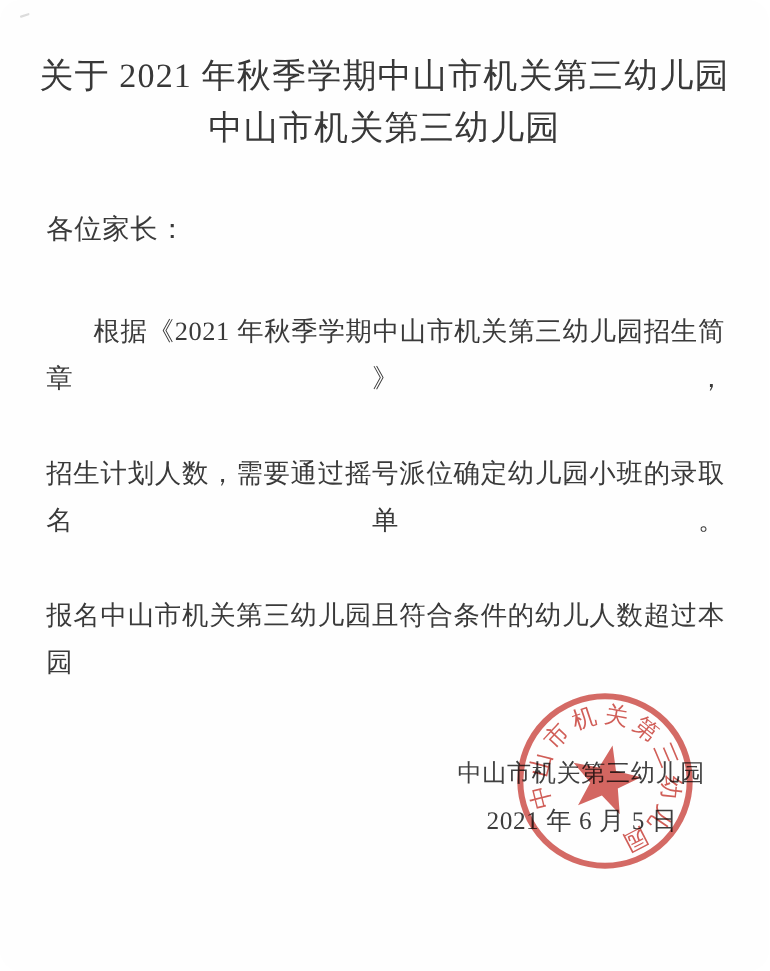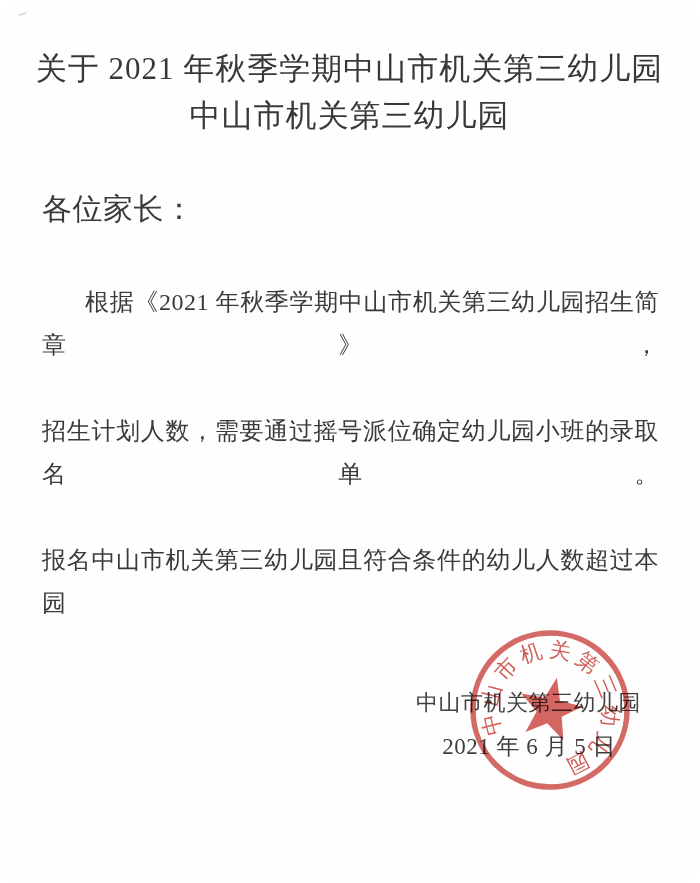--- a/index.html
+++ b/index.html
@@ -18,21 +18,21 @@
   }
   .title{
     position:absolute;top:45px;left:0;right:0;
     text-align:center;
     font-size:31px;line-height:47px;
     letter-spacing:1px;
     color:#383838;
   }
   .greeting{
     position:absolute;top:192px;left:42px;
-    font-size:30px;line-height:34px;letter-spacing:0.5px;
+    font-size:25px;line-height:34px;letter-spacing:0.5px;
   }
   .body-text{
     position:absolute;top:238px;left:42px;right:40px;
     font-size:24px;line-height:43px;letter-spacing:0.5px;
   }
   .body-text .line.j{
     text-align:justify;
     text-align-last:justify;
     margin-top:43px;
   }

